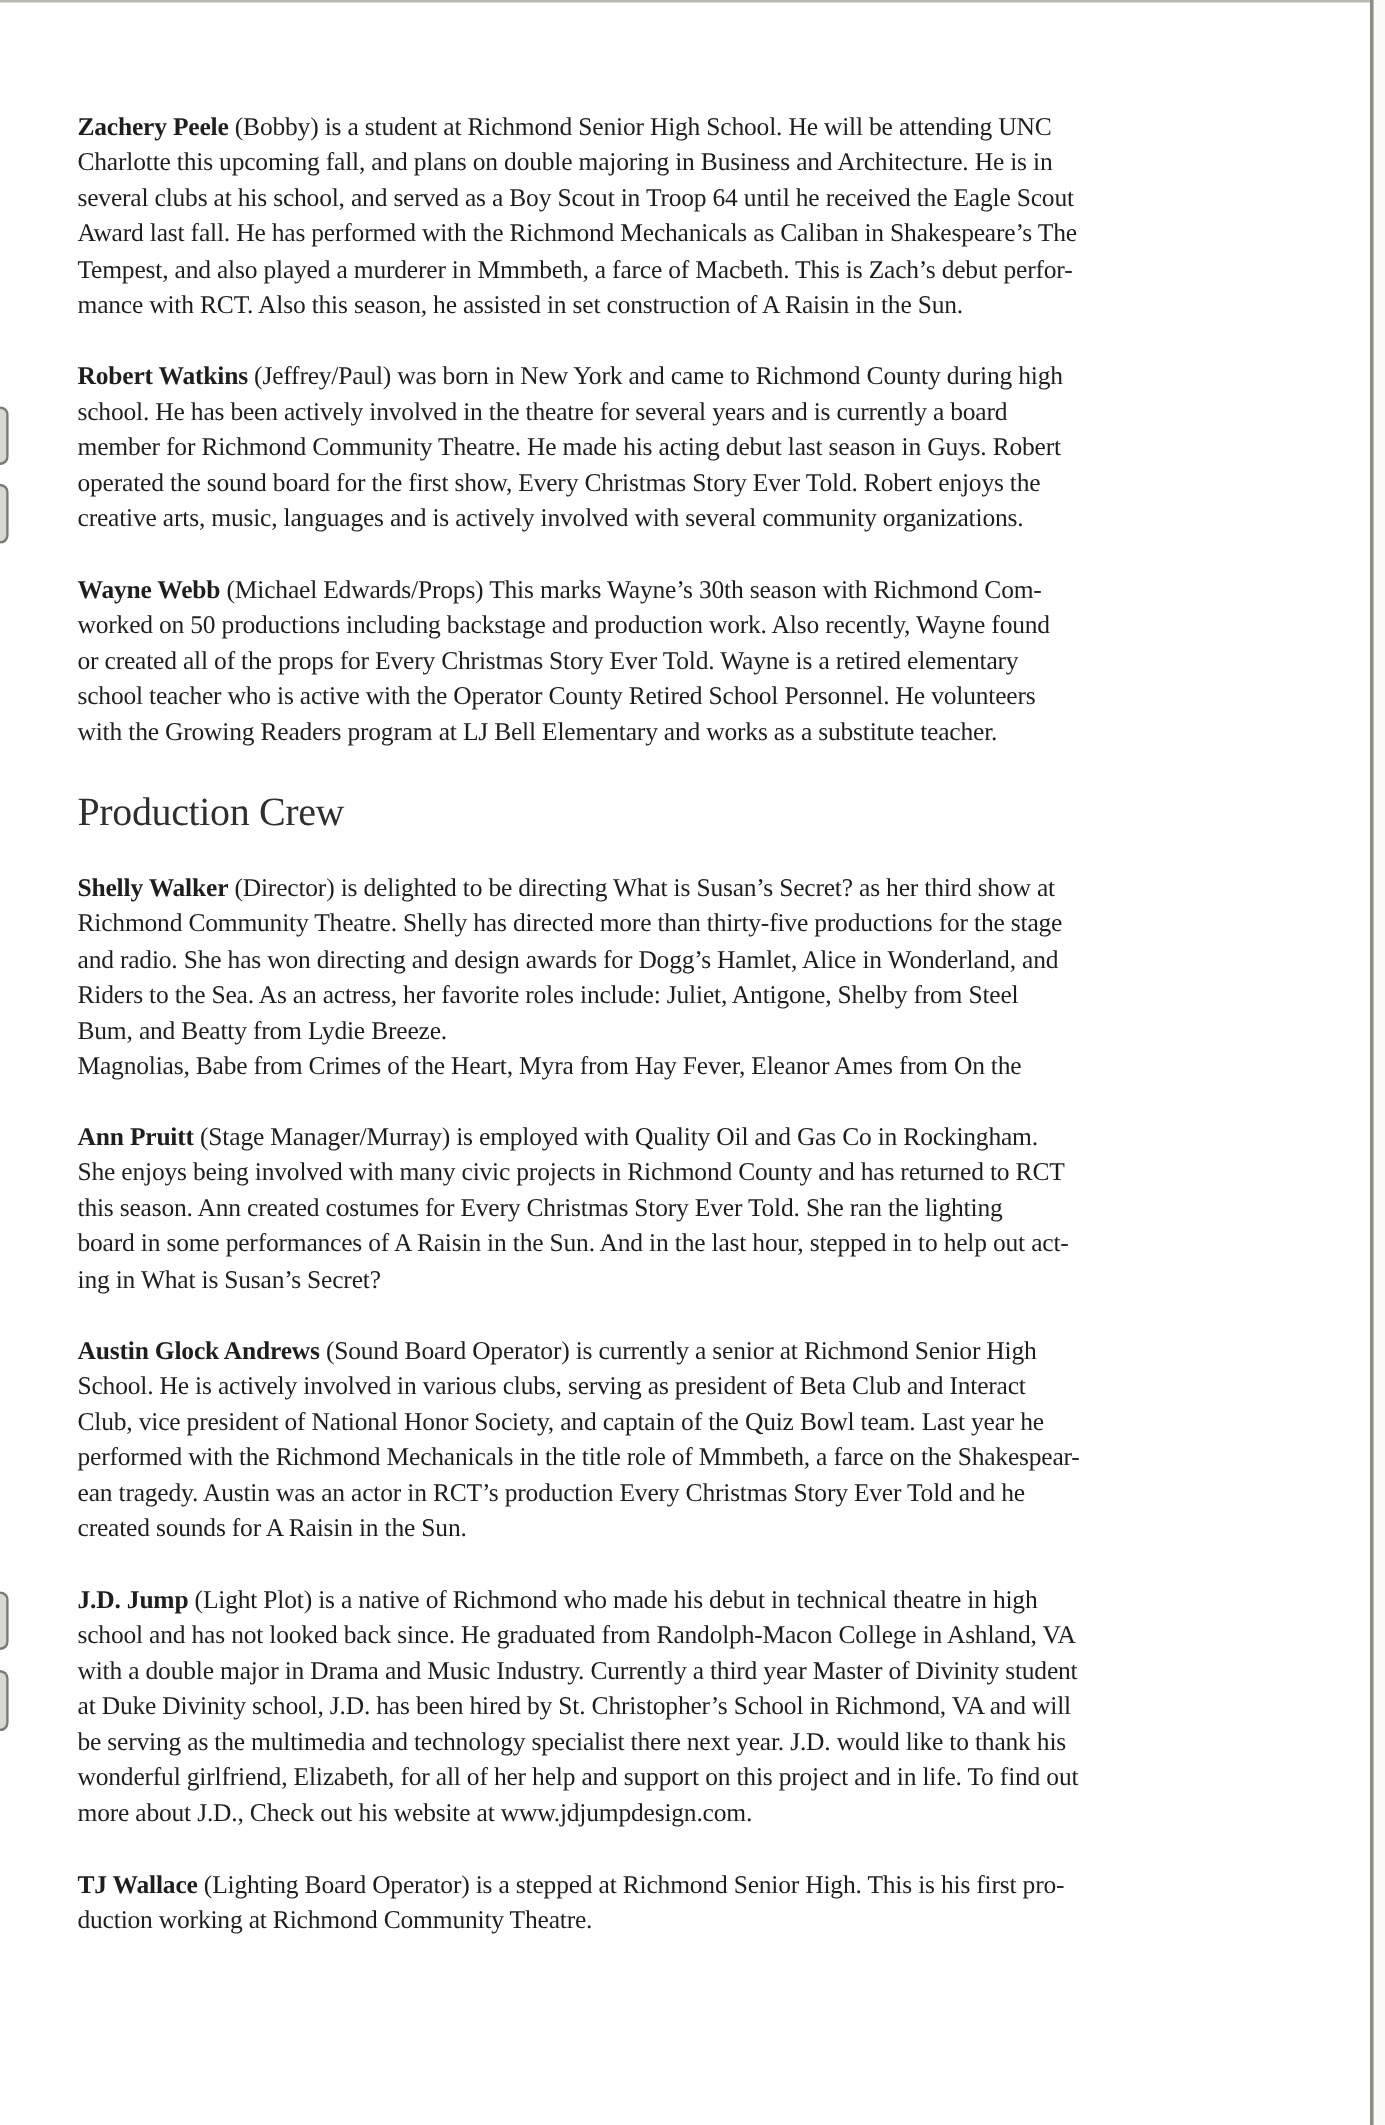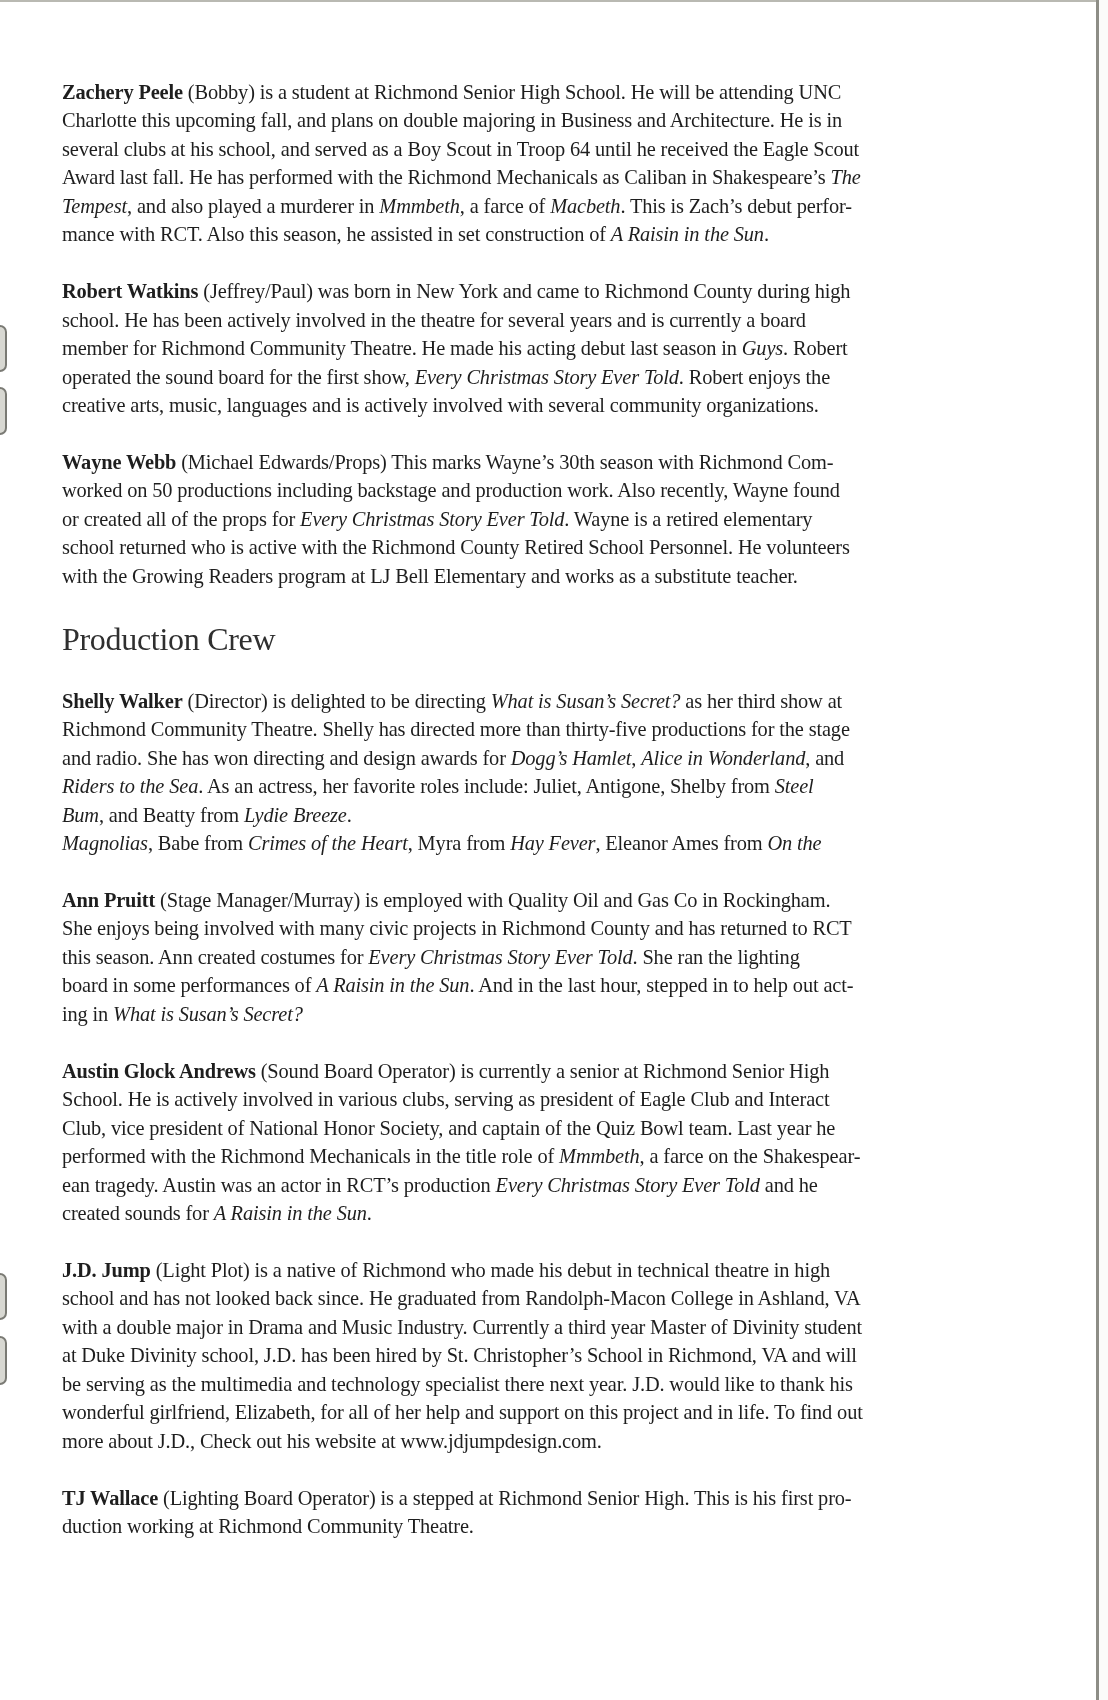--- a/index.html
+++ b/index.html
@@ -7,25 +7,25 @@
     width: 1108px; height: 1700px; background: #ffffff; position: relative; overflow: hidden;
     font-family: "Liberation Serif", "DejaVu Serif", serif; color: #1e1e1e;
   }
   .page-top-edge { position: absolute; left: 0; top: 0; width: 1098px; height: 2px; background: #b9b9b2; }
   .page-right-edge { position: absolute; left: 1096px; top: 0; width: 3px; height: 1700px; background: #8d8d86; }
   .page-right-shadow { position: absolute; left: 1099px; top: 0; width: 9px; height: 1700px; background: #fbfbfa; }
   .binding-mark {
     position: absolute; left: 0; width: 7px; border: 2px solid #7a7a74; border-left: none;
     border-radius: 0 8px 8px 0; background: #d8d8d2; box-sizing: border-box;
   }
-  .content { position: absolute; left: 62px; top: 78px; width: 960px; }
+  .content { position: absolute; left: 62px; top: 88px; width: 960px; }
   .para { margin: 0 0 28.5px 0; font-size: 20.4px; line-height: 28.45px; letter-spacing: -0.15px; }
   .line { display: block; white-space: nowrap; }
   .bold { font-weight: bold; }
-  .ital { font-style: italic; }
+  .ital { }
   .section-heading {
     font-size: 32px; font-weight: normal; color: #2f2f2f; margin: 13px 0 28px 0; line-height: 40px;
     letter-spacing: -0.3px;
   }
 </style>
 </head>
 <body>
 
 <div class="page-top-edge"></div>
 <div class="page-right-edge"></div>
@@ -49,21 +49,21 @@
       <span class="line"><span class="bold">Robert Watkins</span><span> (Jeffrey/Paul) was born in New York and came to Richmond County during high</span></span>
       <span class="line"><span>school.  He has been actively involved in the theatre for several years and is currently a board</span></span>
       <span class="line"><span>member for Richmond Community Theatre.  He made his acting debut last season in </span><span class="ital">Guys</span><span>.  Robert</span></span>
       <span class="line"><span>operated the sound board for the first show, </span><span class="ital">Every Christmas Story Ever Told</span><span>.  Robert enjoys the</span></span>
       <span class="line"><span>creative arts, music, languages and is actively involved with several community organizations.</span></span>
     </div>
   <div class="para">
       <span class="line"><span class="bold">Wayne Webb</span><span> (Michael Edwards/Props) This marks Wayne’s 30th season with Richmond Com-</span></span>
       <span class="line"><span>worked on 50 productions including backstage and production work.  Also recently, Wayne found</span></span>
       <span class="line"><span>or created all of the props for </span><span class="ital">Every Christmas Story Ever Told</span><span>. Wayne is a retired elementary</span></span>
-      <span class="line"><span>school returned who is active with the Richmond County Retired School Personnel. He volunteers</span></span>
+      <span class="line"><span>school teacher who is active with the Operator County Retired School Personnel. He volunteers</span></span>
       <span class="line"><span>with the Growing Readers program at LJ Bell Elementary and works as a substitute teacher.</span></span>
     </div>
 
   <h2 class="section-heading">Production Crew</h2>
 
   <div class="para">
       <span class="line"><span class="bold">Shelly Walker</span><span> (Director) is delighted to be directing </span><span class="ital">What is Susan’s Secret?</span><span> as her third show at</span></span>
       <span class="line"><span>Richmond Community Theatre.  Shelly has directed more than thirty-five productions for the stage</span></span>
       <span class="line"><span>and radio.  She has won directing and design awards for </span><span class="ital">Dogg’s Hamlet</span><span>, </span><span class="ital">Alice in Wonderland</span><span>, and</span></span>
       <span class="line"><span class="ital">Riders to the Sea</span><span>.  As an actress, her favorite roles include: Juliet, Antigone, Shelby from </span><span class="ital">Steel</span></span>
@@ -72,21 +72,21 @@
     </div>
   <div class="para">
       <span class="line"><span class="bold">Ann Pruitt</span><span> (Stage Manager/Murray) is employed with Quality Oil and Gas Co in Rockingham.</span></span>
       <span class="line"><span>She enjoys being involved with many civic projects in Richmond County and has returned to RCT</span></span>
       <span class="line"><span>this season.   Ann created costumes for </span><span class="ital">Every Christmas Story Ever Told</span><span>.  She ran the lighting</span></span>
       <span class="line"><span>board in some performances of </span><span class="ital">A Raisin in the Sun</span><span>.  And in the last hour, stepped in to help out act-</span></span>
       <span class="line"><span>ing in </span><span class="ital">What is Susan’s Secret?</span></span>
     </div>
   <div class="para">
       <span class="line"><span class="bold">Austin Glock Andrews</span><span> (Sound Board Operator) is currently a senior at Richmond Senior High</span></span>
-      <span class="line"><span>School.  He is actively involved in various clubs, serving as president of Eagle Club and Interact</span></span>
+      <span class="line"><span>School.  He is actively involved in various clubs, serving as president of Beta Club and Interact</span></span>
       <span class="line"><span>Club, vice president of National Honor Society, and captain of the Quiz Bowl team.  Last year he</span></span>
       <span class="line"><span>performed with the Richmond Mechanicals in the title role of </span><span class="ital">Mmmbeth</span><span>, a farce on the Shakespear-</span></span>
       <span class="line"><span>ean tragedy.  Austin was an actor in RCT’s production </span><span class="ital">Every Christmas Story Ever Told</span><span> and he</span></span>
       <span class="line"><span>created sounds for </span><span class="ital">A Raisin in the Sun</span><span>.</span></span>
     </div>
   <div class="para">
       <span class="line"><span class="bold">J.D. Jump</span><span> (Light Plot) is a native of Richmond who made his debut in technical theatre in high</span></span>
       <span class="line"><span>school and has not looked back since. He graduated from Randolph-Macon College in Ashland, VA</span></span>
       <span class="line"><span>with a double major in Drama and Music Industry. Currently a third year Master of Divinity student</span></span>
       <span class="line"><span>at Duke Divinity school, J.D. has been hired by St. Christopher’s School in Richmond, VA and will</span></span>

